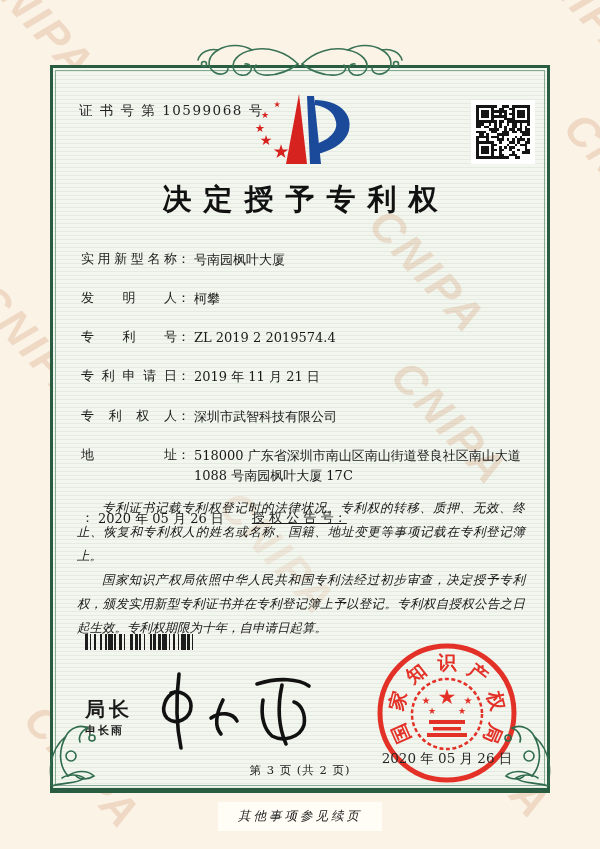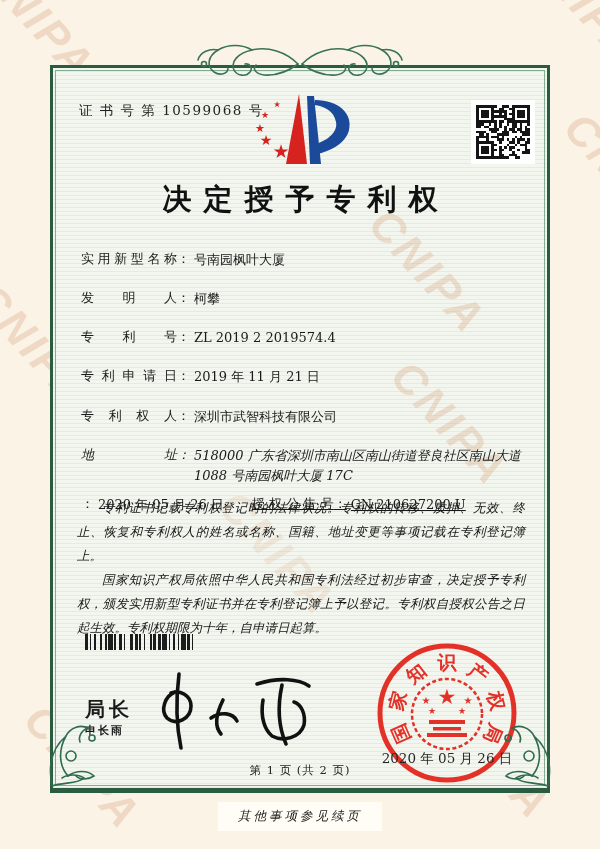--- a/index.html
+++ b/index.html
@@ -594,34 +594,33 @@
       <div class="row">
         <span class="lbl">专利申请日</span>
           <span class="colon">：</span>
         <span class="val">2019 年 11 月 21 日</span>
       </div>
       <div class="row">
         <span class="lbl">专利权人</span>
           <span class="colon">：</span>
         <span class="val">深圳市武智科技有限公司</span>
       </div>
-      <div class="row" style="margin-bottom:9px;font-style:italic;">
+      <div class="row" style="margin-bottom:23px;">
         <span class="lbl">地址</span>
           <span class="colon">：</span>
         <span class="val">518000 广东省深圳市南山区南山街道登良社区南山大道 1088 号南园枫叶大厦 17C</span>
       </div>
       <div class="grant-row">
         <div class="grant-group">
             <span class="colon">：</span>
           <span class="val">2020 年 05 月 26 日</span>
         </div>
         <div class="grant-group second">
           <span class="lbl">授权公告号</span>
             <span class="colon">：</span>
-          <span class="val">CN 210627200 U</span>
         </div>
       </div>
     </div>
 
     <div class="paras">
       <p>专利证书记载专利权登记时的法律状况。专利权的转移、质押、无效、终止、恢复和专利权人的姓名或名称、国籍、地址变更等事项记载在专利登记簿上。</p>
       <p>国家知识产权局依照中华人民共和国专利法经过初步审查，决定授予专利权，颁发实用新型专利证书并在专利登记簿上予以登记。专利权自授权公告之日起生效。专利权期限为十年，自申请日起算。</p>
     </div>
 
     <div class="barcode"><span class="bar b" style="width: 3.1px;"></span><span class="bar w" style="width: 1.55px;"></span><span class="bar b" style="width: 1.55px;"></span><span class="bar w" style="width: 3.1px;"></span><span class="bar b" style="width: 1.55px;"></span><span class="bar w" style="width: 4.65px;"></span><span class="bar b" style="width: 1.55px;"></span><span class="bar w" style="width: 3.1px;"></span><span class="bar b" style="width: 1.55px;"></span><span class="bar w" style="width: 1.55px;"></span><span class="bar b" style="width: 4.65px;"></span><span class="bar w" style="width: 1.55px;"></span><span class="bar b" style="width: 1.55px;"></span><span class="bar w" style="width: 3.1px;"></span><span class="bar b" style="width: 3.1px;"></span><span class="bar w" style="width: 1.55px;"></span><span class="bar b" style="width: 1.55px;"></span><span class="bar w" style="width: 4.65px;"></span><span class="bar b" style="width: 3.1px;"></span><span class="bar w" style="width: 1.55px;"></span><span class="bar b" style="width: 3.1px;"></span><span class="bar w" style="width: 1.55px;"></span><span class="bar b" style="width: 1.55px;"></span><span class="bar w" style="width: 3.1px;"></span><span class="bar b" style="width: 1.55px;"></span><span class="bar w" style="width: 4.65px;"></span><span class="bar b" style="width: 1.55px;"></span><span class="bar w" style="width: 1.55px;"></span><span class="bar b" style="width: 3.1px;"></span><span class="bar w" style="width: 1.55px;"></span><span class="bar b" style="width: 3.1px;"></span><span class="bar w" style="width: 1.55px;"></span><span class="bar b" style="width: 4.65px;"></span><span class="bar w" style="width: 1.55px;"></span><span class="bar b" style="width: 1.55px;"></span><span class="bar w" style="width: 3.1px;"></span><span class="bar b" style="width: 1.55px;"></span><span class="bar w" style="width: 3.1px;"></span><span class="bar b" style="width: 1.55px;"></span><span class="bar w" style="width: 1.55px;"></span><span class="bar b" style="width: 4.65px;"></span><span class="bar w" style="width: 1.55px;"></span><span class="bar b" style="width: 3.1px;"></span><span class="bar w" style="width: 1.55px;"></span><span class="bar b" style="width: 1.55px;"></span><span class="bar w" style="width: 3.1px;"></span></div>
@@ -666,21 +665,21 @@
             <text x="93" y="76" font-size="9" fill="#e2231a" text-anchor="middle">★</text>
             <rect x="60" y="82" width="36" height="4" fill="#e2231a"></rect>
             <rect x="64" y="89" width="28" height="3.5" fill="#e2231a"></rect>
             <rect x="58" y="95" width="40" height="4" fill="#e2231a"></rect>
           </g>
           <text x="78" y="125" font-size="13.5" fill="#151515" text-anchor="middle" font-family="'DejaVu Serif',serif">2020 年 05 月 26 日</text>
         </g>
       </svg>
     </div>
 
-    <div class="page-indicator">第 1 页 (共 2 页)</div>
+    <div class="page-indicator">第 3 页 (共 2 页)</div>
   </div>
 </div>
 
 <svg class="top-ornament" width="220" height="44" viewBox="0 0 220 44">
   <g fill="none" stroke="#3a7354" stroke-width="1.6" stroke-linecap="round">
     <g>
       <path d="M108,22 C96,10 78,4 62,8 C48,11 40,20 44,28 C47,34 56,35 60,30 C63,26 60,21 55,22"></path>
       <path d="M62,8 C52,2 38,2 28,8 C18,14 16,24 24,30 C30,34 38,32 38,26"></path>
       <path d="M28,8 C20,6 10,10 8,18"></path>
       <path d="M108,22 C100,28 88,34 74,33 C66,32 62,27 66,23"></path>

